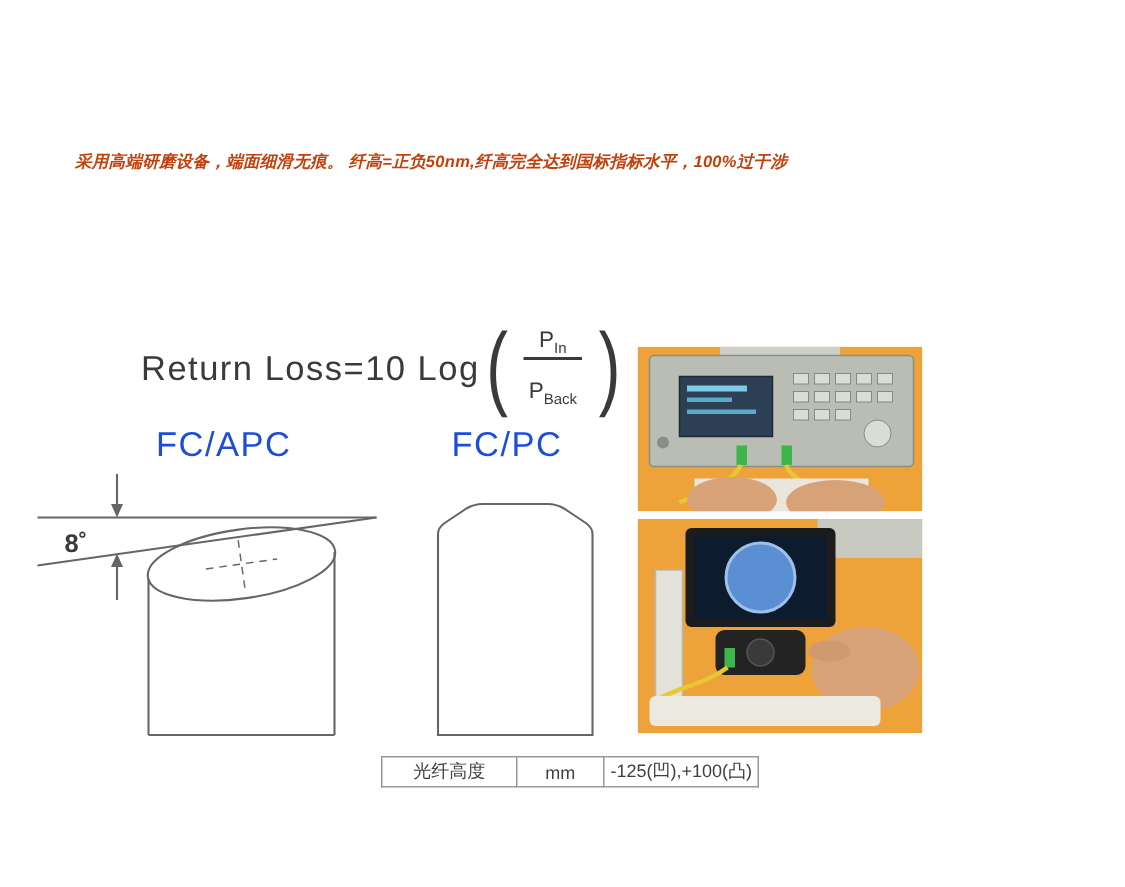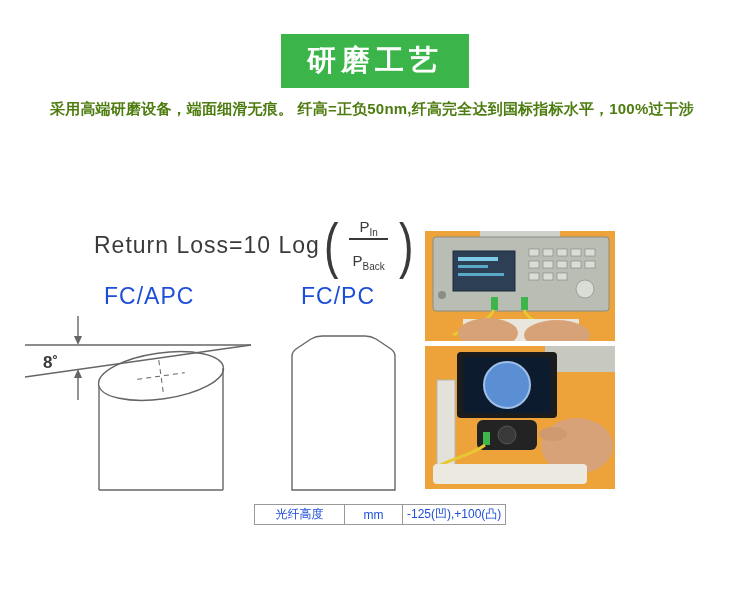--- a/index.html
+++ b/index.html
@@ -7,21 +7,21 @@
   .page { position:relative; width:750px; height:591px; background:#ffffff; overflow:hidden; }
 
   .banner {
     position:absolute; left:50%; top:34px; transform:translateX(-50%);
     background:#3bb54a; color:#ffffff; font-size:29px; font-weight:bold;
     padding:7px 26px; letter-spacing:5px; white-space:nowrap;
   }
 
   .intro {
     position:absolute; left:50px; top:100px; width:670px;
-    font-size:15px; font-weight:bold; color:#4d7c0f; letter-spacing:0.2px;
+    font-size:11px; font-weight:bold; color:#c2410c; letter-spacing:0.2px;font-style:italic;
   }
 
   .formula {
     position:absolute; left:94px; top:214px; height:62px;
     display:flex; align-items:center; color:#3a3a3a; font-size:23px;
   }
   .formula .prefix { letter-spacing:1px; }
   .paren {
     font-size:62px; font-weight:100; color:#3a3a3a;
     transform:scaleX(0.7); line-height:0.85; margin:0 1px;
@@ -35,30 +35,29 @@
   .lbl-apc { left:104px; top:283px; }
   .lbl-pc  { left:301px; top:283px; }
 
   .diagram-svg { position:absolute; left:15px; top:300px; }
 
   .photo { position:absolute; overflow:hidden; }
   .photo1 { left:425px; top:231px; width:190px; height:110px; }
   .photo2 { left:425px; top:346px; width:190px; height:143px; }
 
   .spec-table { position:absolute; left:254px; top:504px; border-collapse:collapse;
-    font-size:12px; color:#1d4ed8; }
+    font-size:12px; color:#404040; }
   .spec-table td { border:1px solid #999999; text-align:center; padding:1px 4px; height:17px; }
   .c1 { width:90px; } .c2 { width:58px; } .c3 { width:127px; } .c4 { width:81px; }
 </style>
 </head>
 <body>
 
 <div class="page">
 
-  <div class="banner">研磨工艺</div>
 
   <div class="intro">采用高端研磨设备，端面细滑无痕。 纤高=正负50nm,纤高完全达到国标指标水平，100%过干涉</div>
 
   <div class="formula">
     <span class="prefix">Return Loss=10 Log</span>
     <span class="paren">(</span>
     <span class="fraction">
       <span class="num"><span>P</span><sub>In</sub></span>
       <span class="den"><span>P</span><sub>Back</sub></span>
     </span>

